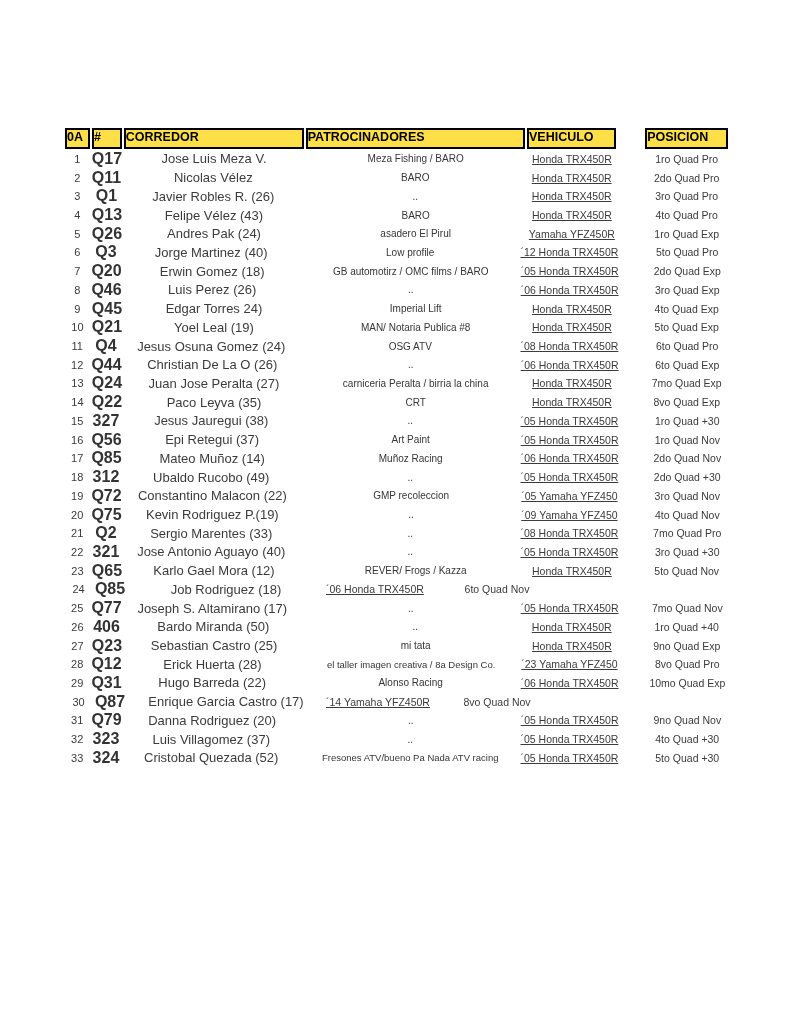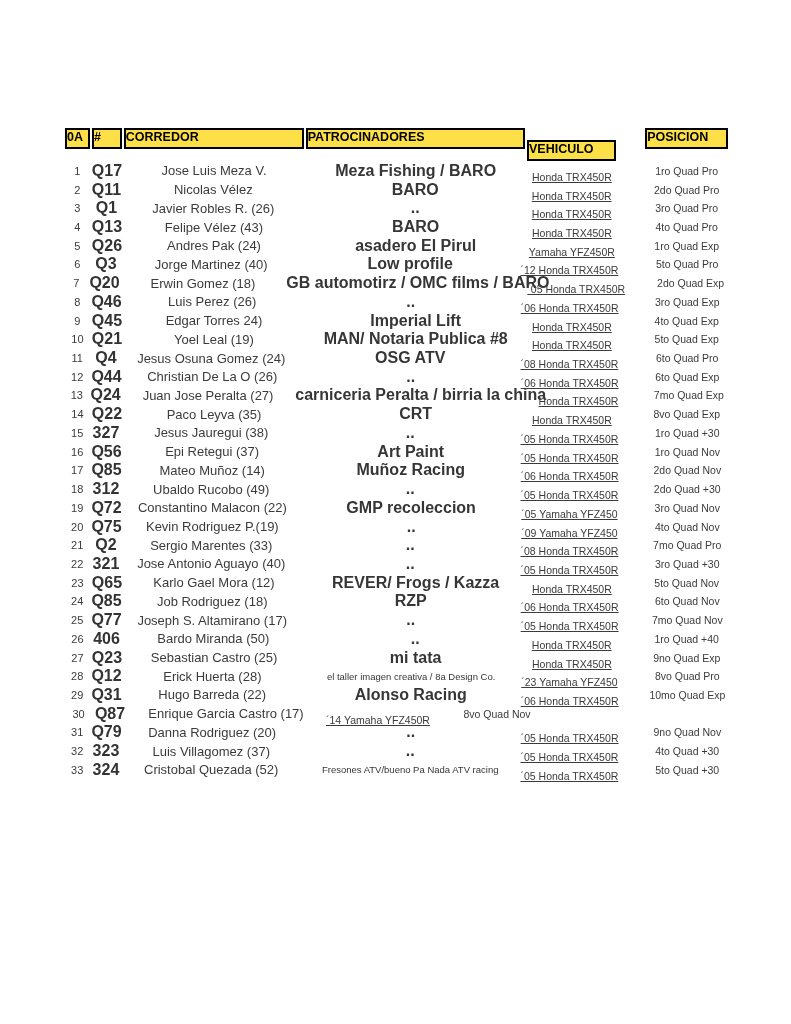--- a/index.html
+++ b/index.html
@@ -13,21 +13,21 @@
   .race-table{
     position:absolute;
     left:65px;top:128px;
     width:663px;
   }
   
   .c0{width:27px;}
   .c1{width:32px;}
   .c2{width:196px;}
   .c3{width:239px;}
-  .c4{width:97px;margin-top:12px;}
+  .c4{width:97px;}
   .c5{width:90px;margin-left:27px;}
   .header-row{
     display:flex;
     column-gap:2px;
     align-items:stretch;
   }
   .header-cell{
     box-sizing:border-box;
     border:2.5px solid #000;
     background:#fde047;
@@ -51,21 +51,21 @@
   .cell{
     box-sizing:border-box;
     text-align:center;
     color:#3b3b3b;
     white-space:nowrap;
     overflow:visible;
   }
   .rank-cell{font-size:11px;}
   .number-cell{font-size:16px;font-weight:bold;color:#333;}
   .corredor-cell{font-size:13px;}
-  .sponsor-cell{font-size:16px;font-weight:bold;color:#363636;}
+  .sponsor-cell{font-size:10px;font-weight:normal;color:#363636;}
   .sponsor-cell.small-sponsor{font-size:9.5px;font-weight:normal;}
   .vehicle-cell{font-size:10.5px;text-decoration:underline;}
   .position-cell{font-size:10.5px;}
 </style>
 </head>
 <body>
 
 <div class="page">
   <div class="race-table">
     <div class="header-row" id="header-row">
@@ -258,21 +258,20 @@
     <div class="cell number-cell c1">Q65</div>
     <div class="cell corredor-cell c2">Karlo Gael Mora (12)</div>
     <div class="cell sponsor-cell c3">REVER/ Frogs / Kazza</div>
     <div class="cell vehicle-cell c4">Honda TRX450R</div>
     <div class="cell position-cell c5">5to Quad Nov</div>
   </div>
         <div class="data-row">
     <div class="cell rank-cell c0">24</div>
     <div class="cell number-cell c1">Q85</div>
     <div class="cell corredor-cell c2">Job Rodriguez (18)</div>
-    <div class="cell sponsor-cell c3">RZP</div>
     <div class="cell vehicle-cell c4">´06 Honda TRX450R</div>
     <div class="cell position-cell c5">6to Quad Nov</div>
   </div>
         <div class="data-row">
     <div class="cell rank-cell c0">25</div>
     <div class="cell number-cell c1">Q77</div>
     <div class="cell corredor-cell c2">Joseph S. Altamirano (17)</div>
     <div class="cell sponsor-cell c3">..</div>
     <div class="cell vehicle-cell c4">´05 Honda TRX450R</div>
     <div class="cell position-cell c5">7mo Quad Nov</div>

